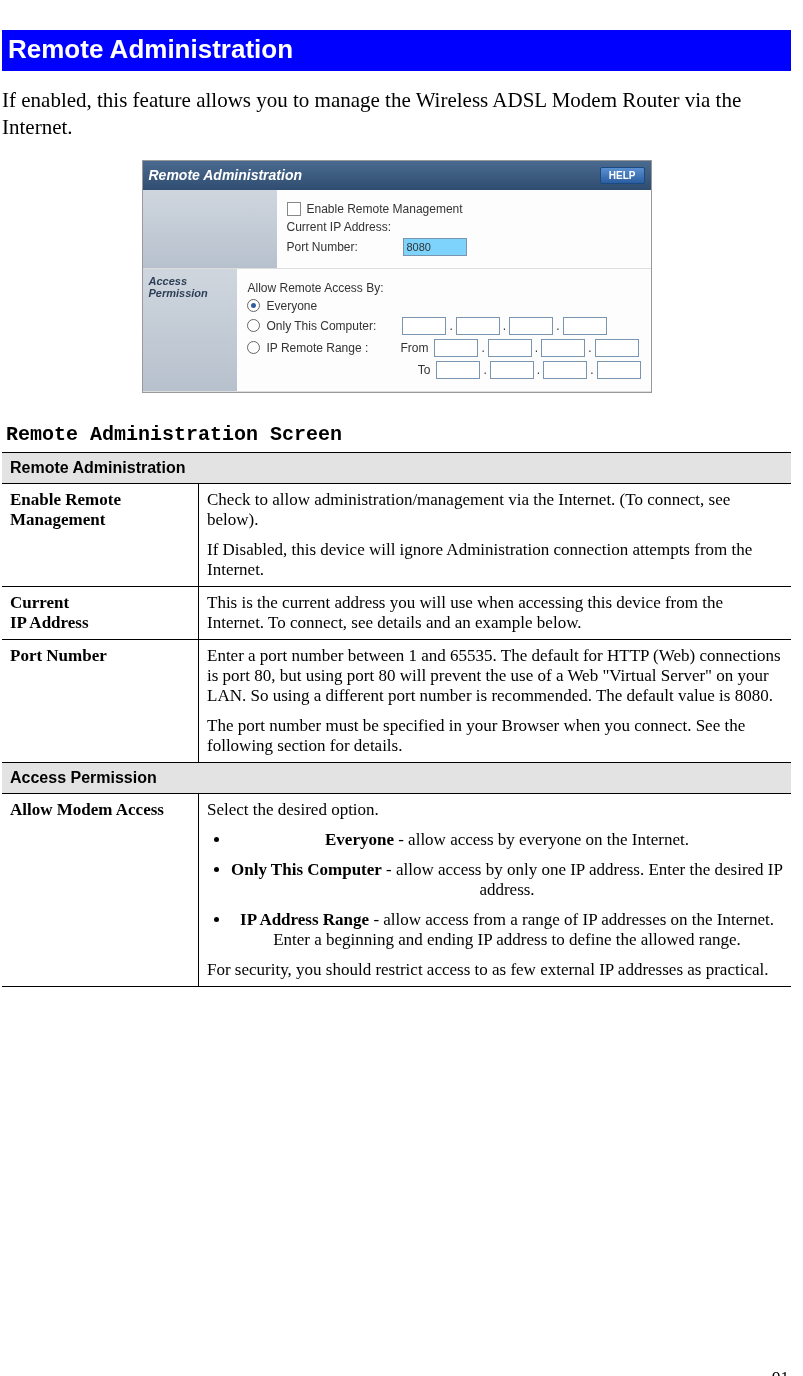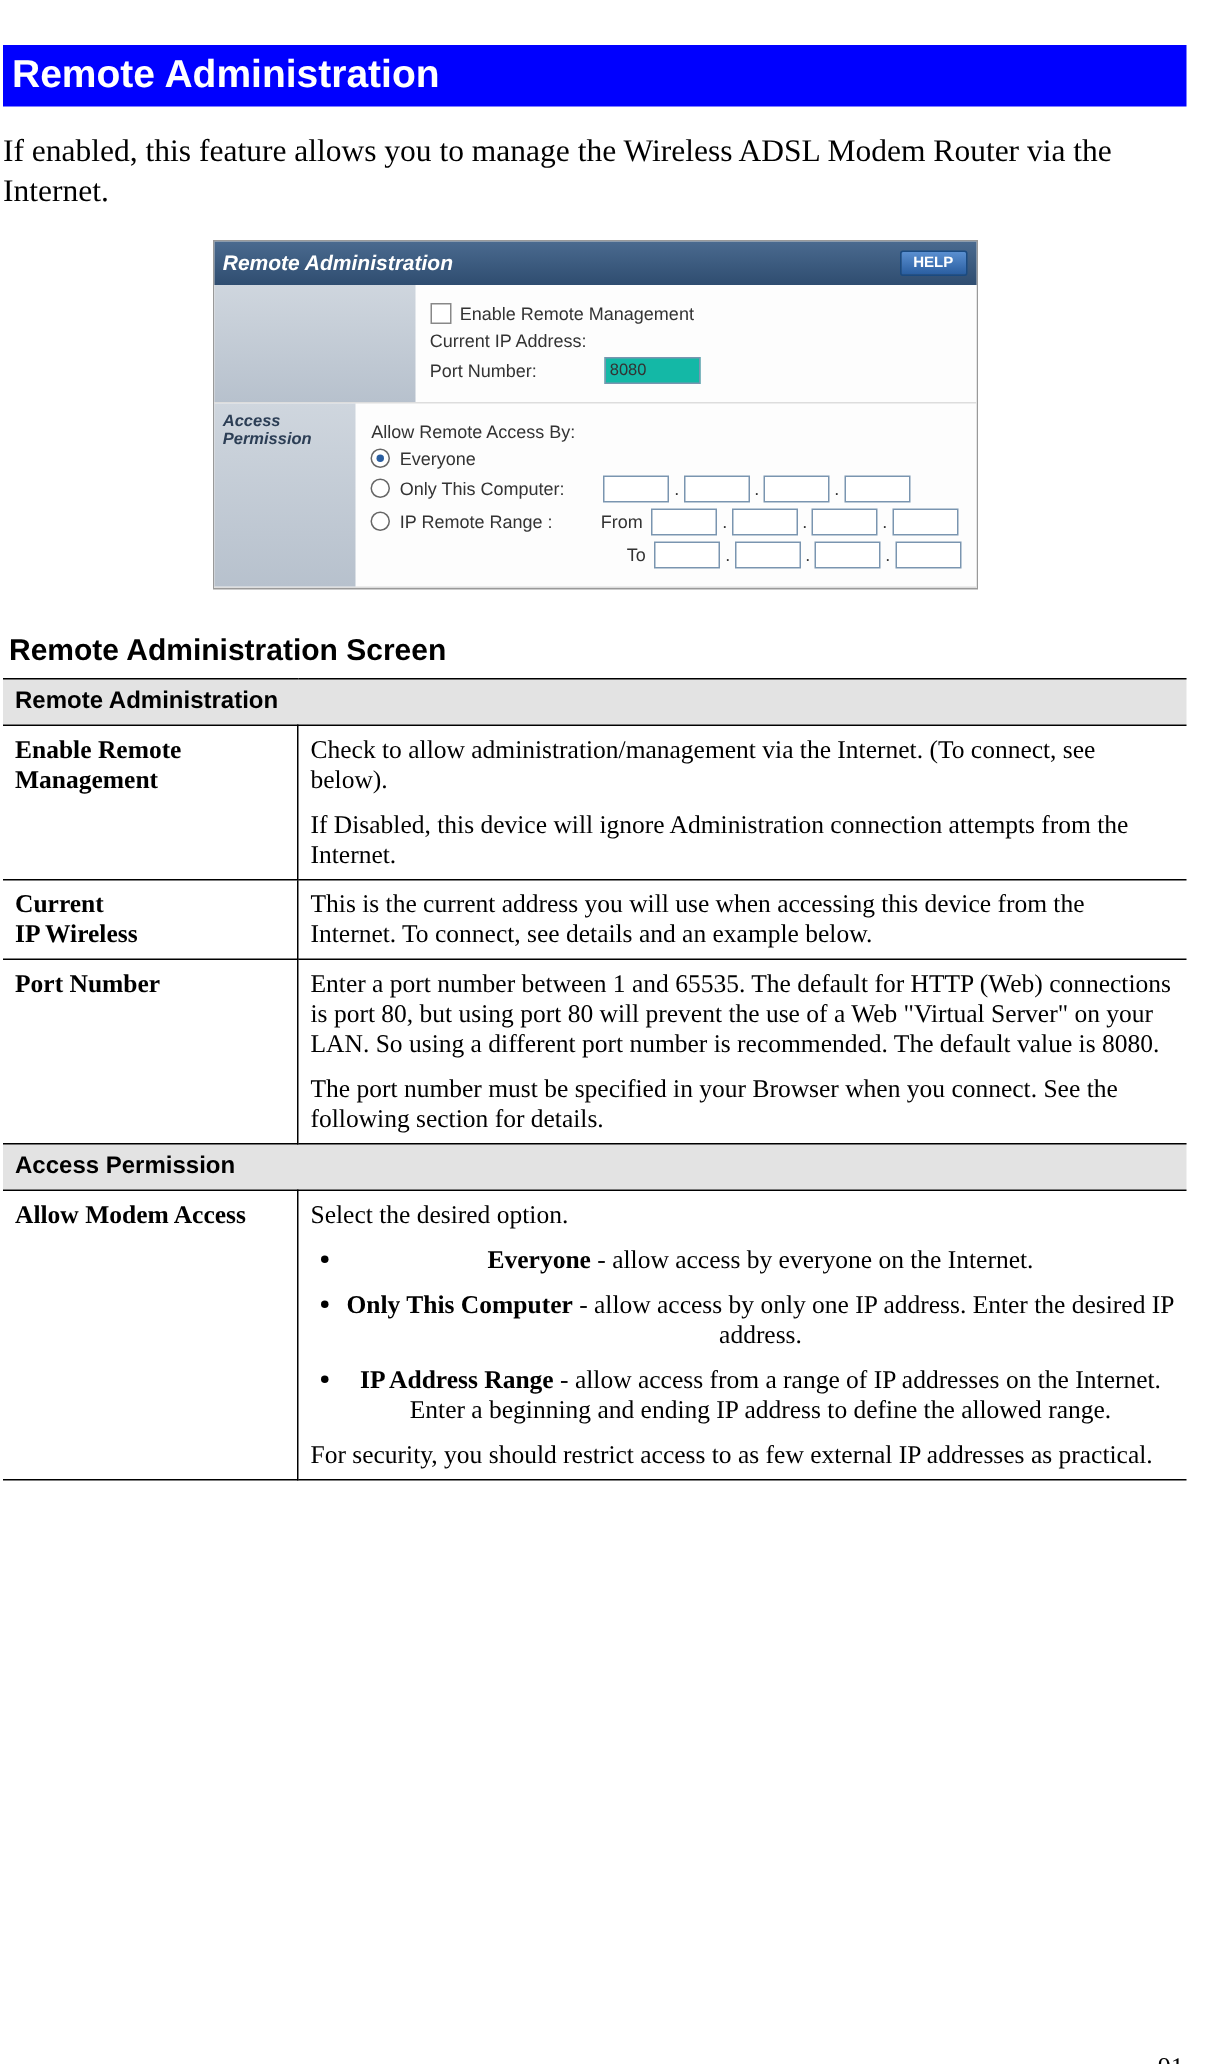--- a/index.html
+++ b/index.html
@@ -90,34 +90,34 @@
   .shot-right .line {
     display: flex;
     align-items: center;
     margin: 4px 0;
     gap: 6px;
   }
   .cb { width: 12px; height: 12px; border: 1px solid #888; display: inline-block; vertical-align: middle; background:#fff; }
   .rb { width: 11px; height: 11px; border: 1px solid #666; border-radius: 50%; display: inline-block; vertical-align: middle; background:#fff; position:relative; }
   .rb.sel::after{ content:""; width:5px; height:5px; background:#2a5ea0; border-radius:50%; position:absolute; top:3px; left:3px; }
   .ipin { width: 42px; height: 16px; border: 1px solid #7a95b0; background:#fff; display:inline-block; }
-  .txtin { width: 56px; height: 16px; border: 1px solid #7a95b0; background:#14b8a6; display:inline-block; font-size:11px; padding:0 3px; line-height:16px; }
+  .txtin { width: 56px; height: 16px; border: 1px solid #7a95b0; background:#7dd3fc; display:inline-block; font-size:11px; padding:0 3px; line-height:16px; }
   .ipgroup { display:inline-flex; align-items:center; gap:3px; }
   .btn {
     display:inline-block;
     border:1px solid #666;
     background: linear-gradient(#f8f8f8,#d8d8d8);
     font-size:11px;
     padding:2px 10px;
     border-radius:3px;
     margin-right:4px;
   }
   
   .tbl-title {
-    font-family: Liberation Sans, sans-serif;
+    font-family: Liberation Mono, monospace;
     font-weight: bold;
     font-size: 20px;
     margin: 0 0 6px 4px;
   }
   table.desc {
     width: 100%;
     border-collapse: collapse;
     margin: 0 0 30px 0;
   }
   table.desc td, table.desc th {
@@ -232,21 +232,21 @@
     <tr>
       <td>Enable Remote Management</td>
       <td>
         <p>Check to allow administration/management via the Internet. (To connect, see below).</p>
         <p>If Disabled, this device will ignore Administration connection attempts from the Internet.</p>
       </td>
     </tr>
     <tr>
       <td>
         <span>Current</span><br>
-        <span>IP Wireless</span>
+        <span>IP Address</span>
       </td>
       <td>
         <p>This is the current address you will use when accessing this device from the Internet. To connect, see details and an example below.</p>
       </td>
     </tr>
     <tr>
       <td>Port Number</td>
       <td>
         <p>Enter a port number between 1 and 65535. The default for HTTP (Web) connections is port 80, but using port 80 will prevent the use of a Web "Virtual Server" on your LAN. So using a different port number is recommended. The default value is 8080.</p>
         <p>The port number must be specified in your Browser when you connect. See the following section for details.</p>

